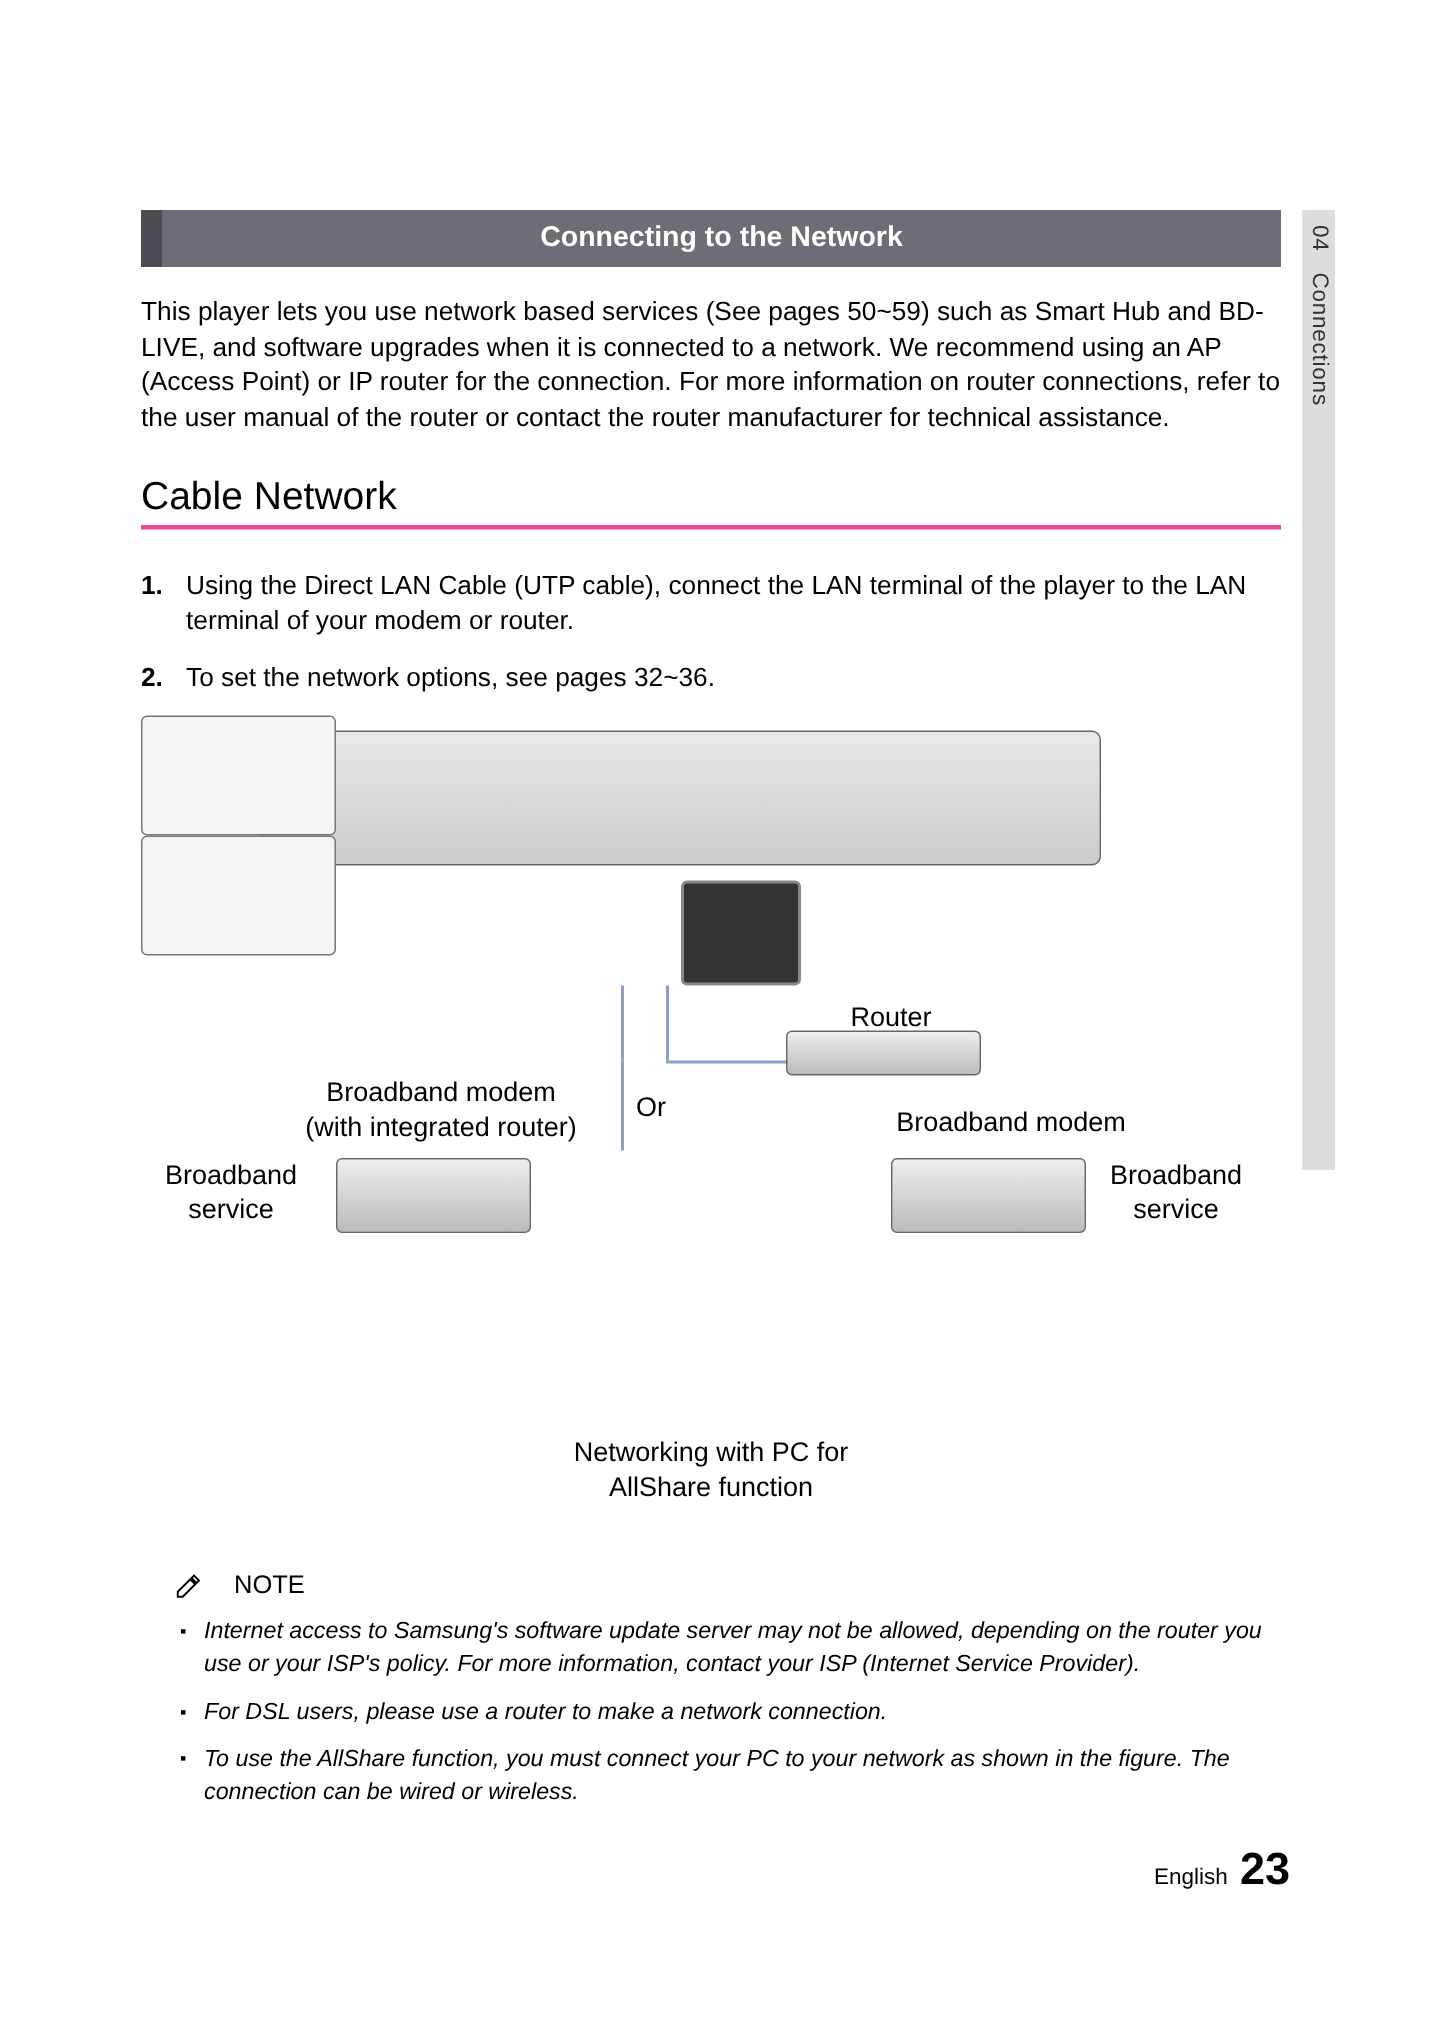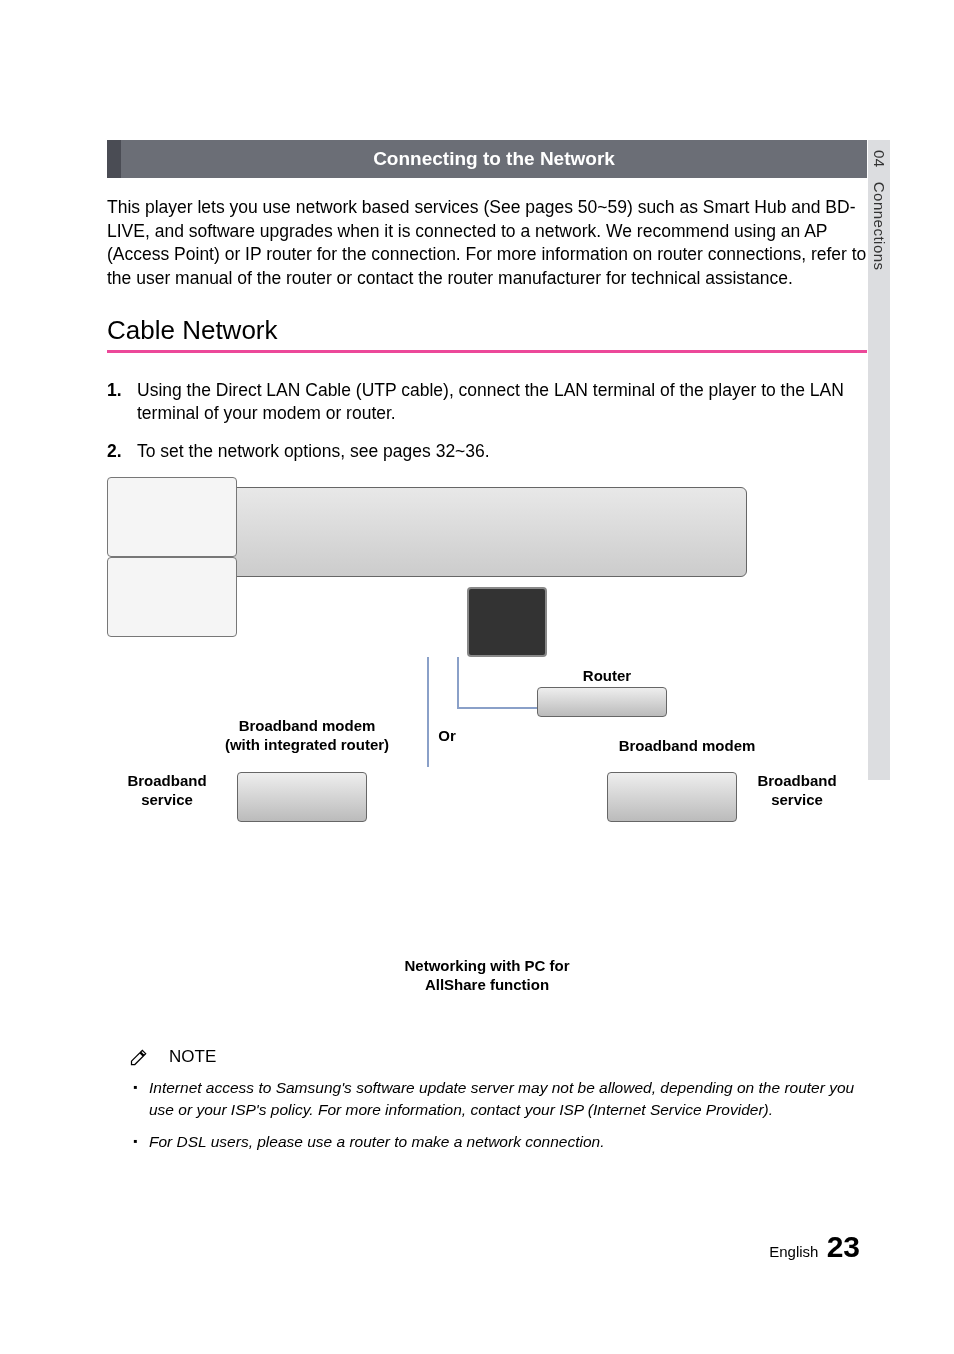--- a/index.html
+++ b/index.html
@@ -6,21 +6,21 @@
   body {
     font-family: Arial, Helvetica, sans-serif;
     background: #fff;
     width: 954px;
     height: 1354px;
     position: relative;
     color: #000;
   }
   .content {
     position: absolute;
-    left: 107px;
+    left: 94px;
     top: 140px;
     width: 760px;
   }
   .right-tab {
     position: absolute;
     right: 64px;
     top: 140px;
     width: 22px;
     height: 640px;
     background: #dcdde0;
@@ -96,23 +96,23 @@
   .router { left: 430px; top: 210px; width: 130px; height: 30px; }
   .modem-right { left: 500px; top: 295px; width: 130px; height: 50px; }
   .laptop-left { left: 250px; top: 380px; width: 130px; height: 80px; }
   .laptop-right { left: 450px; top: 380px; width: 130px; height: 80px; }
   .laptop {
     background: #f5f5f5; border:1px solid #777; border-radius:4px;
     perspective: 200px;
   }
   .dlabel {
     position: absolute;
-    font-size: 15px;
+    font-size: 18px;
     text-align: center;
-    font-weight: 700;
+    font-weight: 400;
     color: #000;
     line-height: 1.25;
   }
   .note-block { margin-top: 10px; }
   .note-head {
     display: flex; align-items: center; gap: 20px;
     font-size: 17px; margin-bottom: 10px;
     padding-left: 22px;
   }
   .note-head svg { width: 20px; height: 20px; }
@@ -214,20 +214,21 @@
   <div class="note-block">
     <div class="note-head">
       <svg viewBox="0 0 24 24">
           <path d="M3 17l10-10 4 4L7 21H3v-4zM14 6l4 4 2-2-4-4-2 2z" fill="none" stroke="#000" stroke-width="1.5"></path>
         </svg>
       <span>NOTE</span>
     </div>
     <ul class="note-list">
       <li>Internet access to Samsung's software update server may not be allowed, depending on the router you use or your ISP's policy. For more information, contact your ISP (Internet Service Provider).</li>
       <li>For DSL users, please use a router to make a network connection.</li>
+      <li>To use the AllShare function, you must connect your PC to your network as shown in the figure. The connection can be wired or wireless.</li>
     </ul>
   </div>
 
 </div>
 
 <div class="footer">
   <span>English</span>
   <span class="pg">23</span>
 </div>
 

